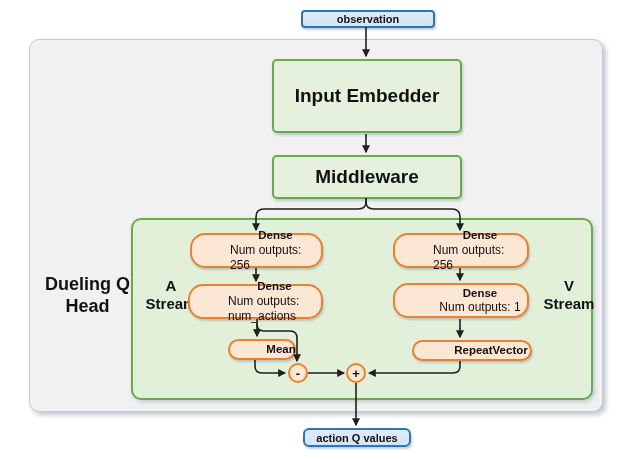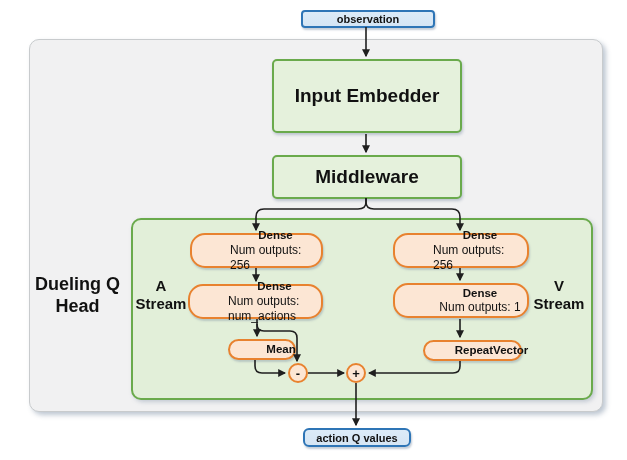--- a/index.html
+++ b/index.html
@@ -45,21 +45,21 @@
     padding-left:38px;
   }
   .dense-title{font-size:11.5px; font-weight:bold;}
   .dense-sub{font-size:12px;}
   .op-small{font-size:11.5px; font-weight:bold;}
   .circle{
     background:var(--orange-fill); border:2px solid var(--orange-border);
     border-radius:50%; display:flex; align-items:center; justify-content:center;
     font-size:13px; font-weight:bold; line-height:1;
   }
-  .side-label{text-align:center; font-weight:bold; line-height:1.2;}
+  .side-label{text-align:center; font-weight:bold; line-height:1.2;margin-left:10px;}
   .dueling{font-size:18px;}
   .stream{font-size:15px;}
   svg.wires{left:0; top:0; width:627px; height:460px; pointer-events:none;}
 </style>
 </head>
 <body>
 
 <div class="canvas">
 
   <div class="abs gray-container"></div>
@@ -110,21 +110,21 @@
 
   <div class="abs orange-node" style="left:393px;top:283px;width:136px;height:35px;">
     <div class="dense-title">Dense</div>
     <div class="dense-sub">Num outputs: 1</div>
   </div>
 
   <div class="abs orange-node" style="left:228px;top:339px;width:68px;height:21px;">
     <div class="op-small">Mean</div>
   </div>
 
-  <div class="abs orange-node" style="left:412px;top:340px;width:99px;height:21px;margin-left:11px;">
+  <div class="abs orange-node" style="left:412px;top:340px;width:120px;height:21px;">
     <div class="op-small">RepeatVector</div>
   </div>
 
   <div class="abs circle" style="left:288px;top:363px;width:20px;height:20px;">
     <span>-</span>
   </div>
 
   <div class="abs circle" style="left:346px;top:363px;width:20px;height:20px;">
     <span>+</span>
   </div>

